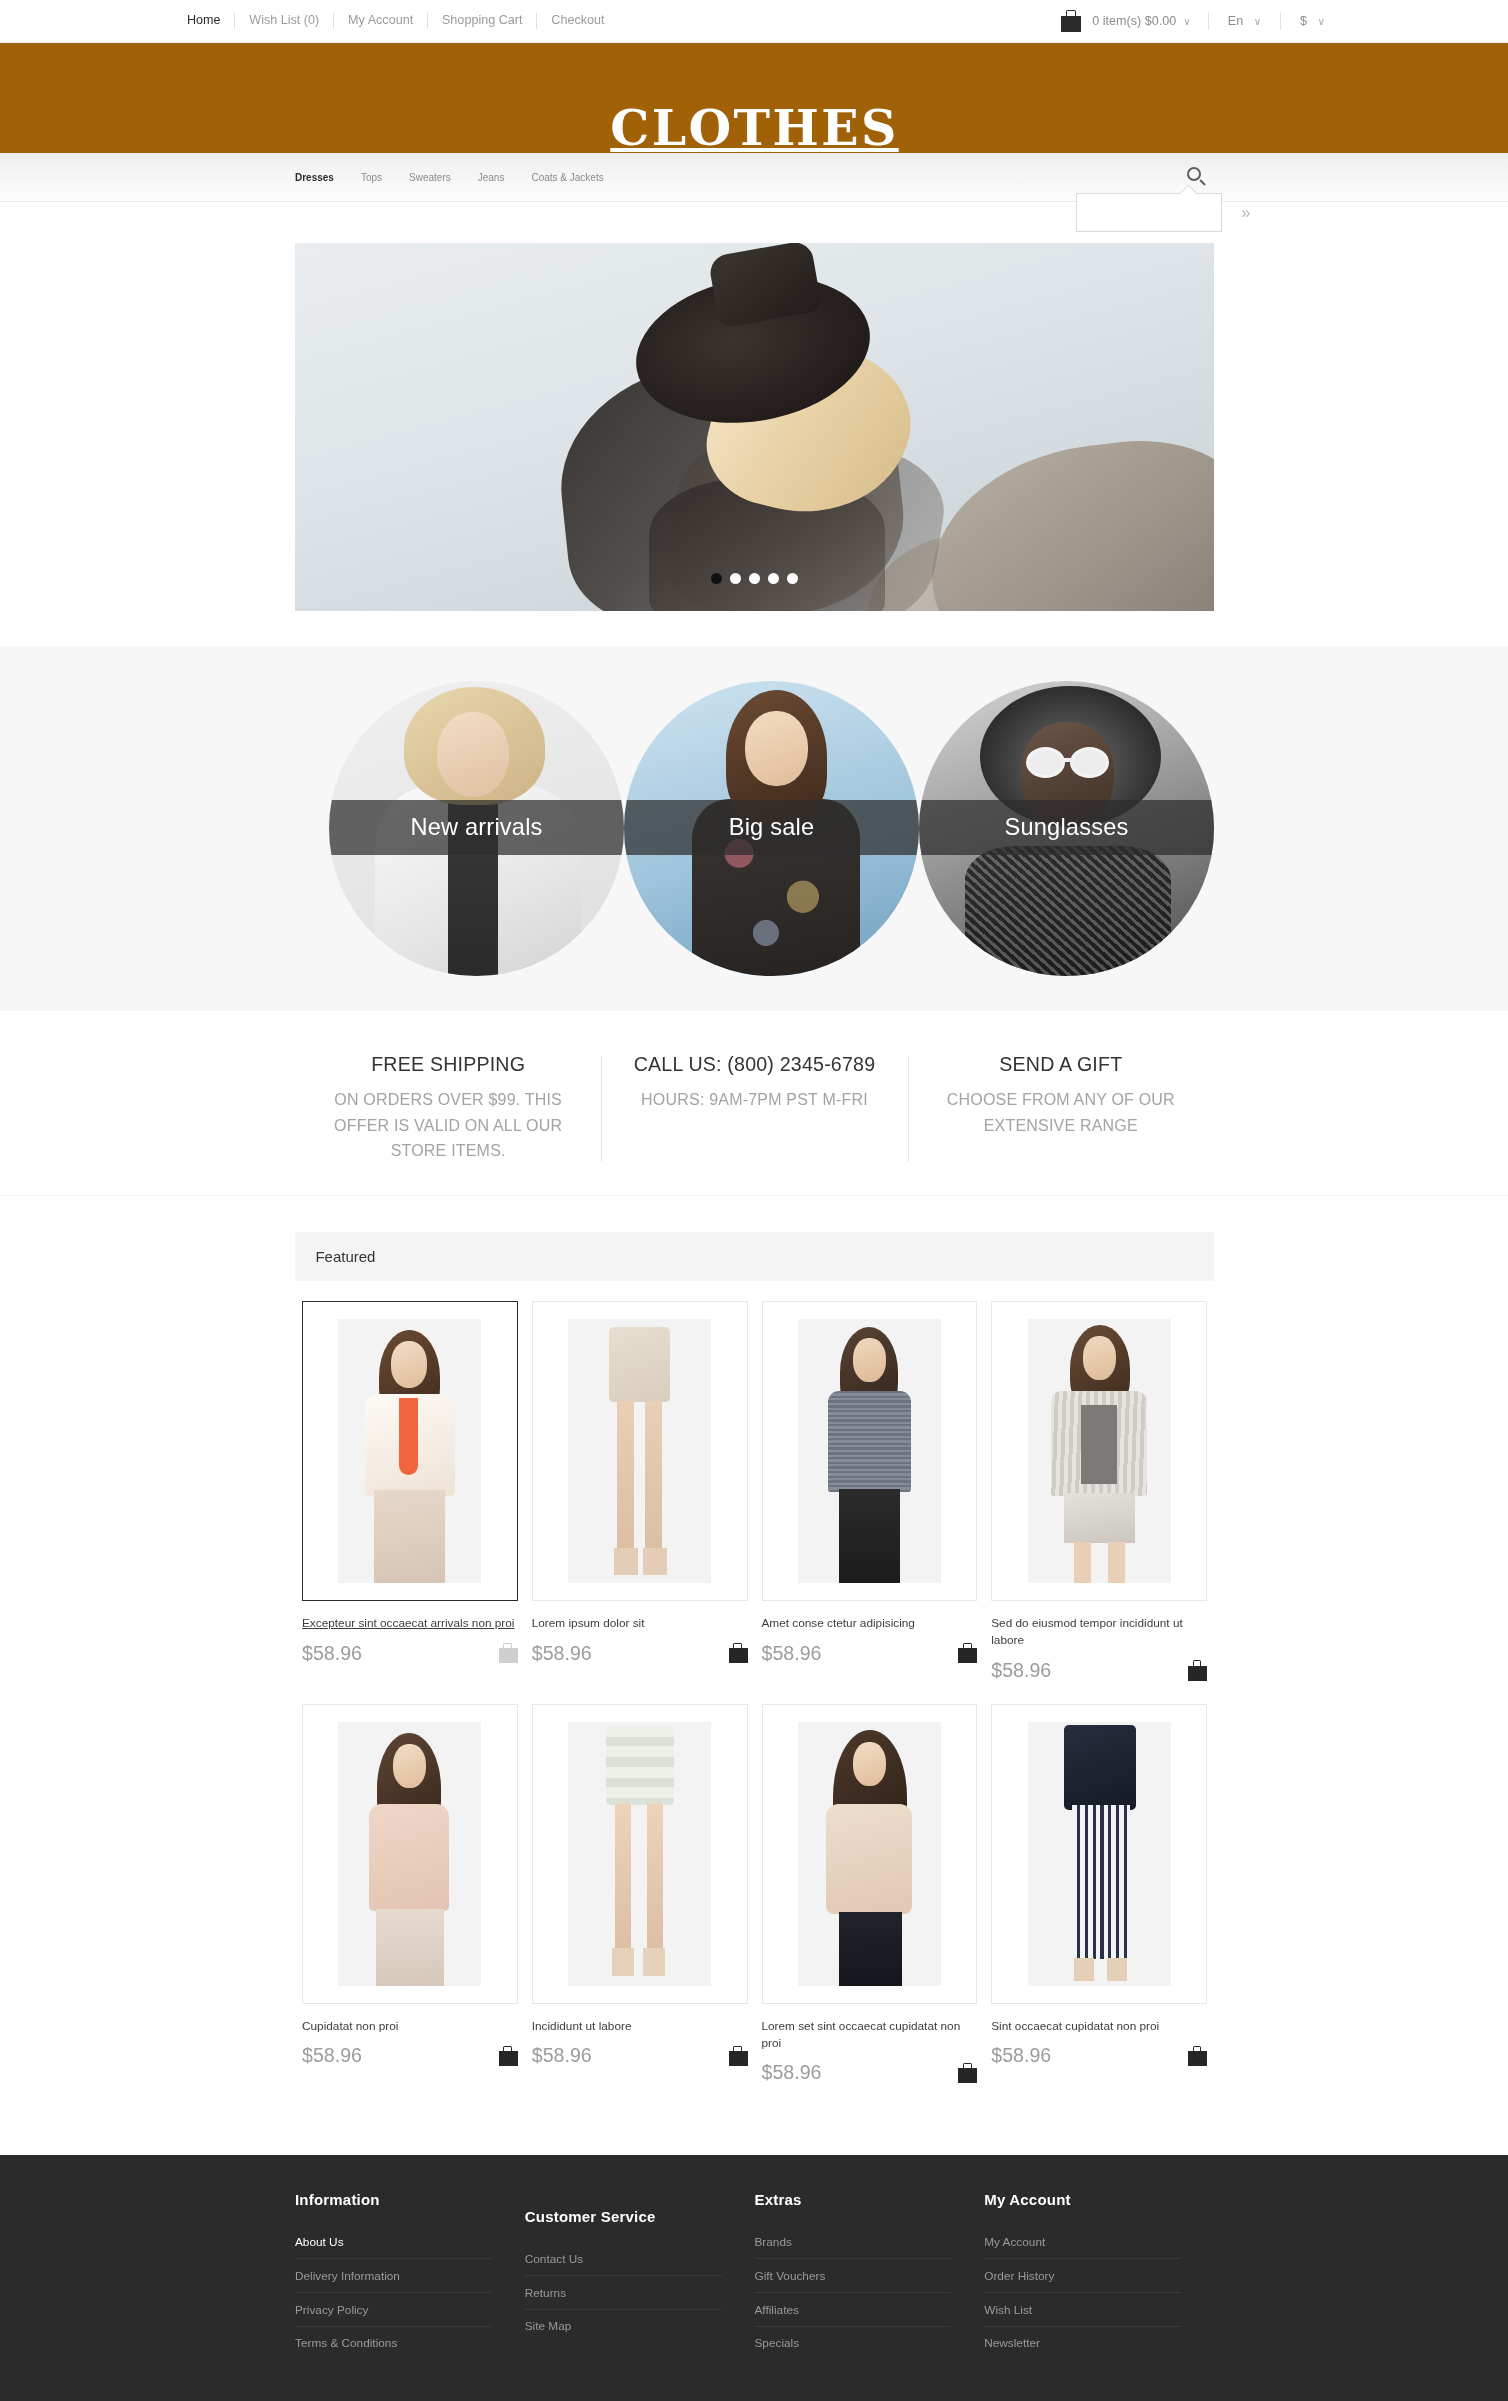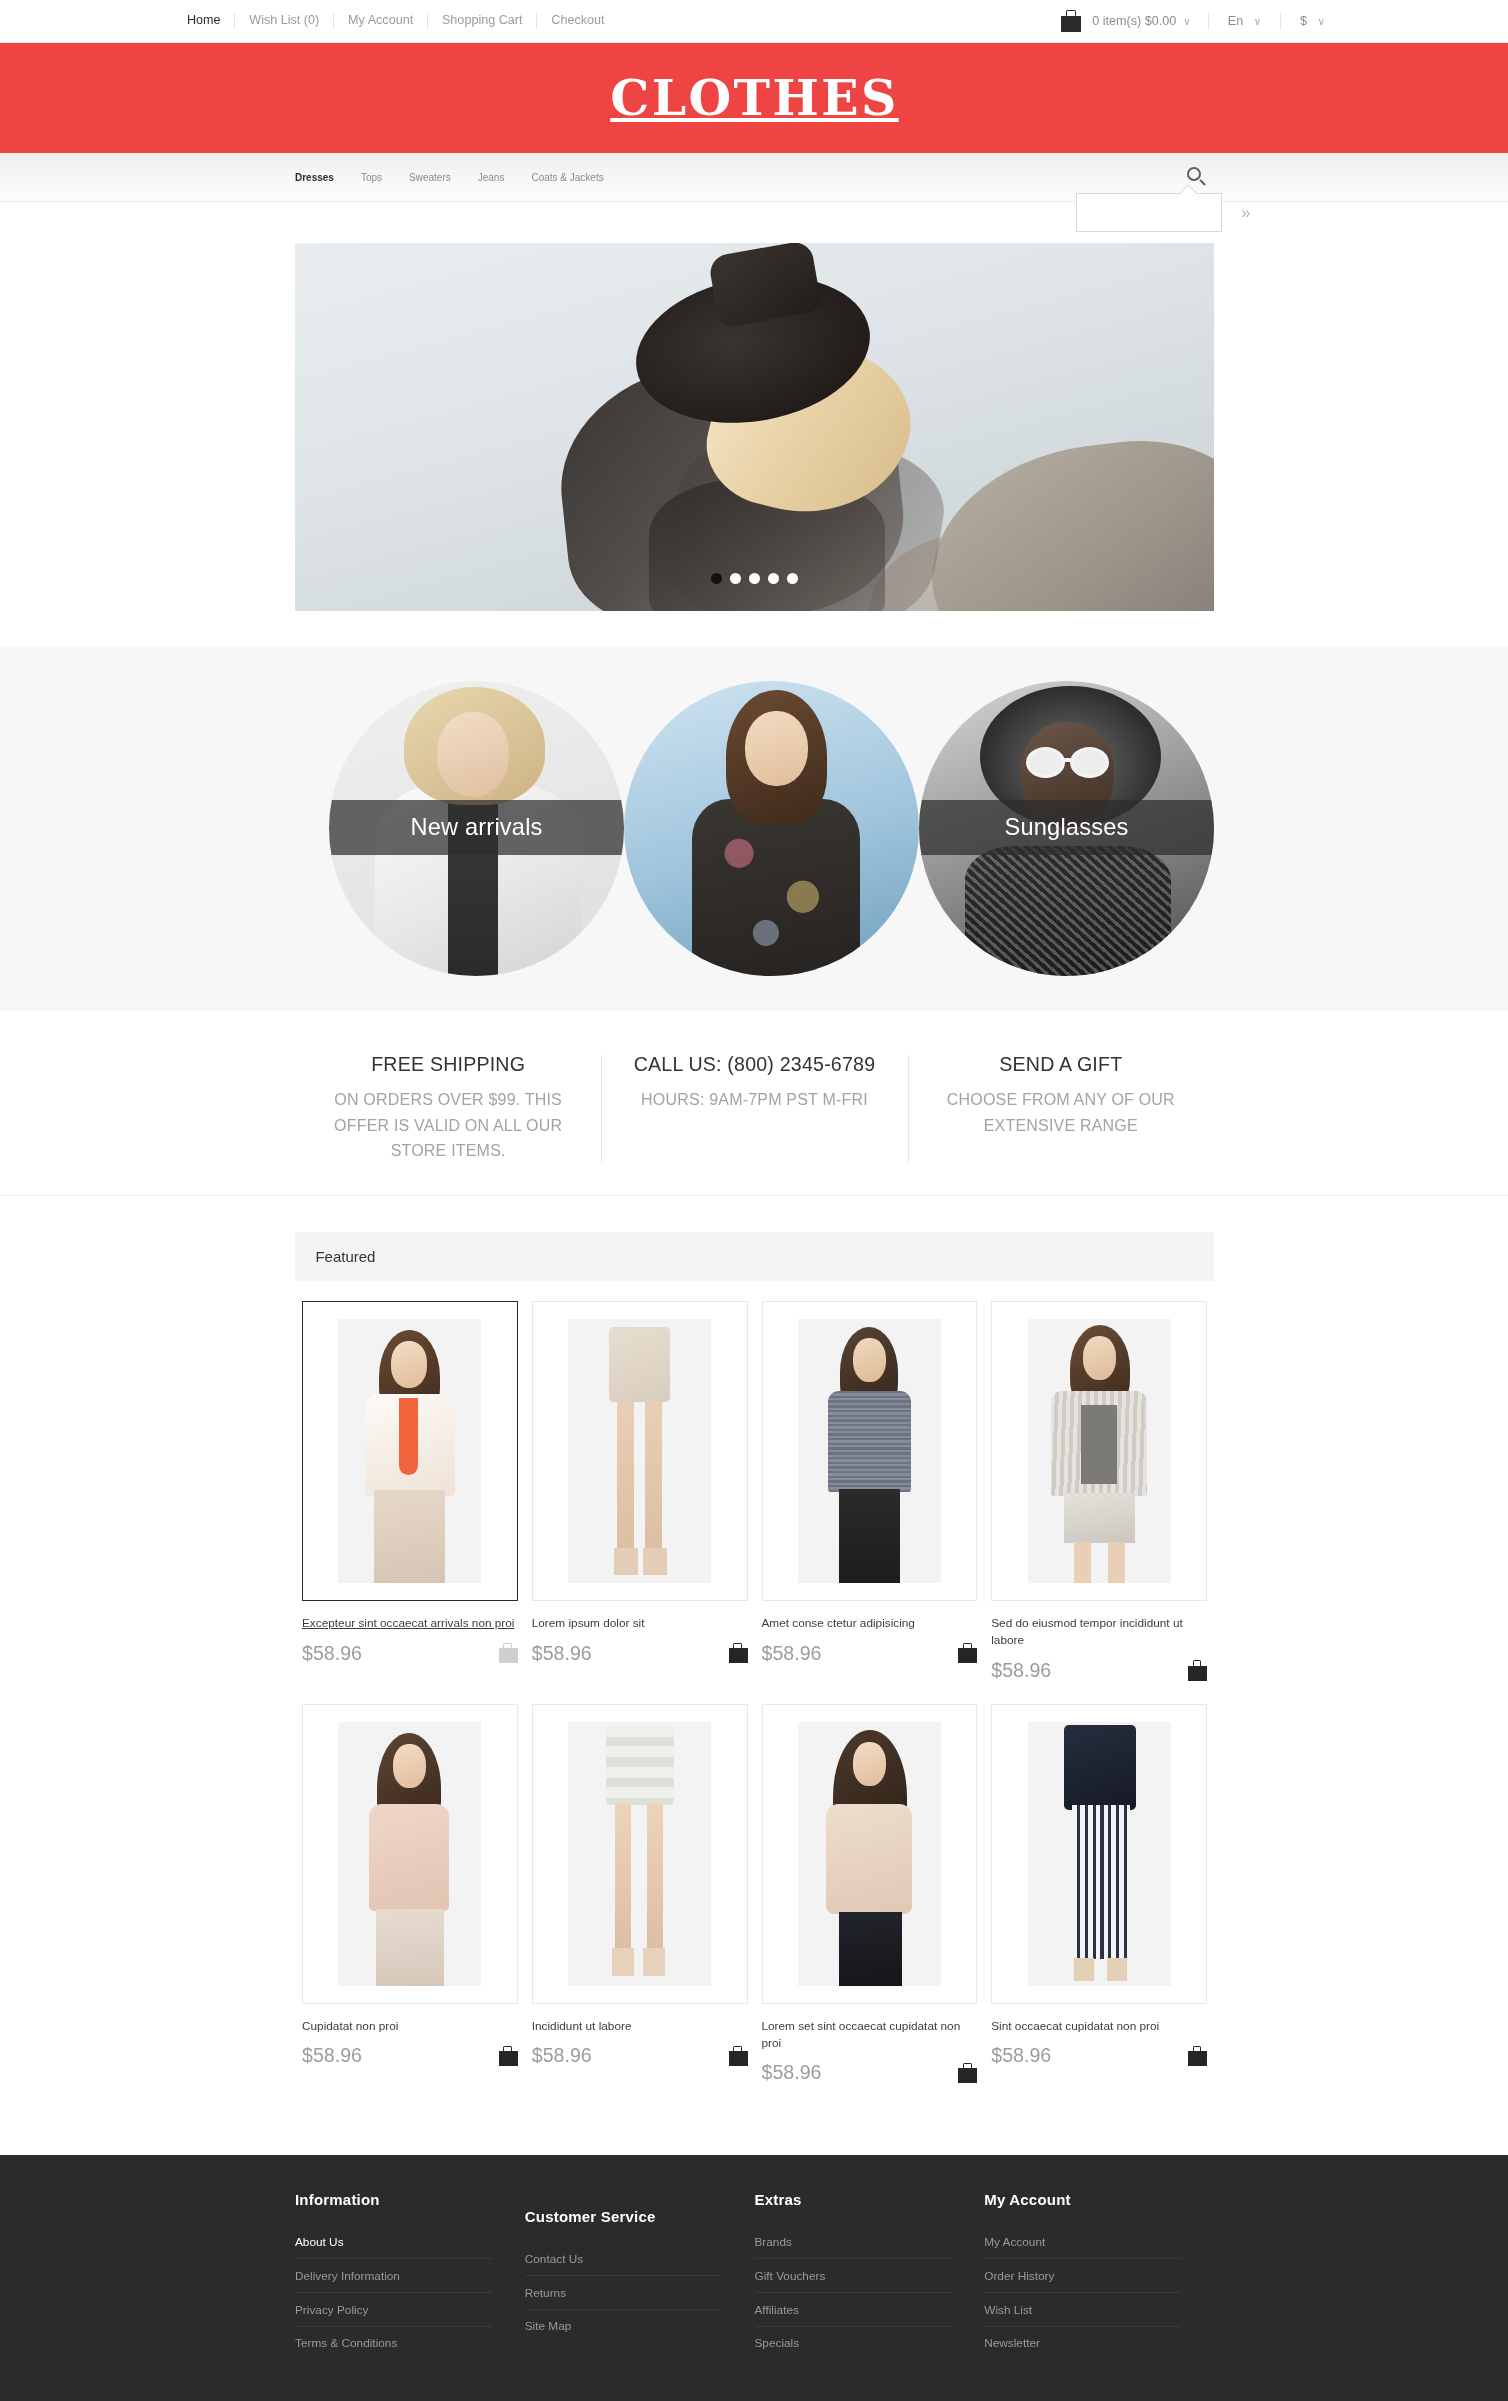--- a/index.html
+++ b/index.html
@@ -39,22 +39,22 @@
     position: absolute; left: 5.5px; top: 0; width: 9.4px; height: 7.9px;
     border: 1.6px solid #2b2b2b; border-bottom: none; border-radius: 1.6px 1.6px 0 0; background: #fff;
   }
   .cart-text { font-size: 12.6px; color: #8d8d8d; }
   .caret { display: inline-block; margin-left: 7px; color: #a8a8a8; font-size: 10.2px; }
   .vsep { width: 0.8px; height: 17.3px; background: #e4e4e4; }
   .lang-box, .curr-box { font-size: 12.6px; color: #8d8d8d; padding: 0 19px; white-space: nowrap; }
 
   
   .logobar {
-    height: 110px; background: #ef4444;
-    display: flex; align-items: center; justify-content: center;
+    height: 110px; background: #a16207;
+    display: flex; align-items: flex-end; justify-content: center;
   }
   .logo {
     font-family: "DejaVu Serif", serif;
     font-weight: bold;
     font-size: 49px;
     letter-spacing: 2.4px;
     color: #ffffff;
     line-height: 1;
   }
 
@@ -417,20 +417,23 @@
         <div class="c1-face"></div>
       <div class="band">
           <span>New arrivals</span>
         </div>
     </div>
     <div class="cat">
       <div class="c2-bg"></div>
         <div class="c2-dress"></div>
       <div class="c2-hair"></div>
         <div class="c2-face"></div>
+      <div class="band">
+          <span>Big sale</span>
+        </div>
     </div>
     <div class="cat">
       <div class="c3-bg"></div>
         <div class="c3-body"></div>
       <div class="c3-hair"></div>
         <div class="c3-face"></div>
       <div class="c3-glass-l"></div>
         <div class="c3-glass-r"></div>
         <div class="c3-bridge"></div>
       <div class="band">

